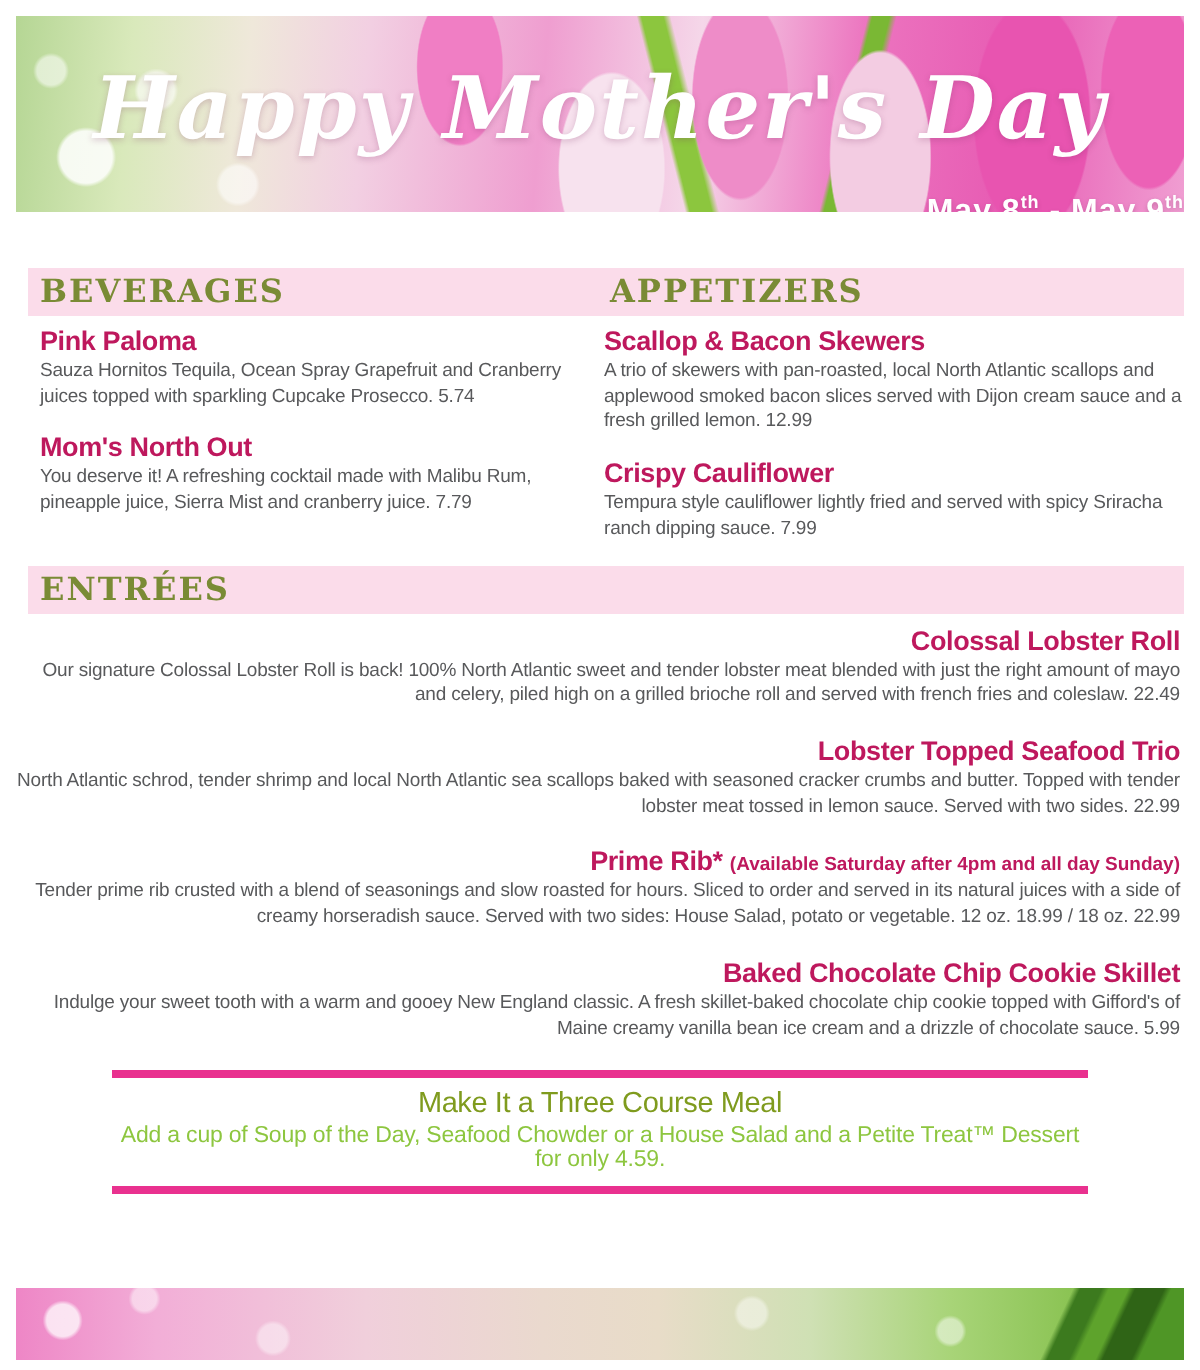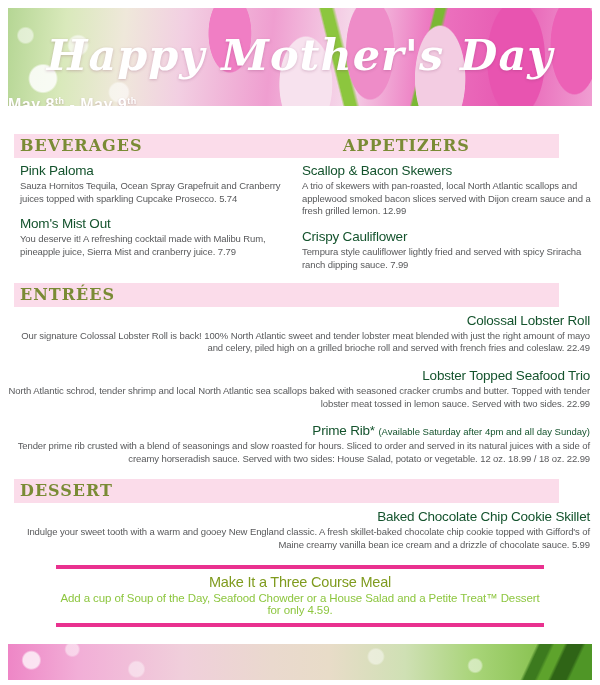--- a/index.html
+++ b/index.html
@@ -25,45 +25,44 @@
       linear-gradient(104deg, rgba(0,0,0,0) 70%, #7ab834 70.4% 71.8%, rgba(0,0,0,0) 72.4%),
       linear-gradient(95deg,#b5d694 0%,#d9e9bb 10%,#efe8da 20%,#f2cfe2 30%,#ef9ed0 45%,#f5d7e9 58%,#ec74bf 72%,#e75bb3 85%,#f09ed2 100%);
   }
   .banner-title{
     position:absolute;left:0;right:0;top:22px;text-align:center;
     font-family:"DejaVu Serif",serif;font-style:italic;font-weight:bold;
     font-size:43px;color:#ffffff;text-shadow:0 1px 3px rgba(120,40,90,.25);
     letter-spacing:1px;white-space:nowrap;
   }
   .banner-dates{
-    position:absolute;left:0;right:0;top:88px;text-align:left;
+    position:absolute;left:0;right:0;top:88px;text-align:right;
     color:#ffffff;font-weight:bold;font-size:16px;letter-spacing:.5px;
     text-shadow:0 1px 2px rgba(120,40,90,.3);
   }
   .banner-dates sup{font-size:9px;}
   
   .bar{
-    position:relative;margin:0 8px 0 14px;width:532px;height:24px;
+    position:relative;margin:0 8px 0 14px;width:578px;height:24px;
     background:#fbdcea;
-    padding-left:13px;
   }
   .bar-title{
     position:absolute;top:1px;left:6px;
     font-family:"DejaVu Serif",serif;font-weight:bold;font-size:16px;
     color:#7a8b35;letter-spacing:1px;line-height:22px;white-space:nowrap;
   }
-  .bar-title.right-col{left:291px;margin-left:38px;}
+  .bar-title.right-col{left:291px;}
   
   .columns{display:flex;margin:5px 8px 0 20px;gap:16px;}
   .col.left{width:266px;flex:0 0 266px;}
   .col.right{flex:1;}
   
   .item{margin-bottom:11px;}
   .item-title{
-    color:#14532d;font-weight:normal;font-size:13.5px;letter-spacing:-.2px;
+    color:#be185d;font-weight:bold;font-size:13.5px;letter-spacing:-.2px;
     margin-bottom:2px;white-space:nowrap;
   }
   .item-note{font-size:9.5px;letter-spacing:0;}
   .item-desc{color:#58595b;font-size:9.5px;line-height:1.34;letter-spacing:-.1px;}
   .entrees-items,.dessert-items{margin:6px 10px 0 4px;text-align:right;}
   .entrees-items .item{margin-bottom:13px;}
   .section-block .bar{margin-top:0;}
   
   .promo{
     margin:14px auto 0 auto;width:488px;
@@ -104,21 +103,21 @@
     <span class="bar-title right-col">APPETIZERS</span>
   </div>
 
   <div class="columns">
     <div class="col left">
       <div class="item">
         <div class="item-title">Pink Paloma</div>
         <div class="item-desc">Sauza Hornitos Tequila, Ocean Spray Grapefruit and Cranberry juices topped with sparkling Cupcake Prosecco.  5.74</div>
       </div>
       <div class="item">
-        <div class="item-title">Mom's Mist Out</div>
+        <div class="item-title">Mom's North Out</div>
         <div class="item-desc">You deserve it! A refreshing cocktail made with Malibu Rum, pineapple juice, Sierra Mist and cranberry juice.  7.79</div>
       </div>
     </div>
     <div class="col right">
       <div class="item">
         <div class="item-title">Scallop &amp; Bacon Skewers</div>
         <div class="item-desc">A trio of skewers with pan-roasted, local North Atlantic scallops and applewood smoked bacon slices served with Dijon cream sauce and a fresh grilled lemon.  12.99</div>
       </div>
       <div class="item">
         <div class="item-title">Crispy Cauliflower</div>
@@ -141,23 +140,20 @@
         <div class="item-desc">North Atlantic schrod, tender shrimp and local North Atlantic sea scallops baked with seasoned cracker crumbs and butter. Topped with tender lobster meat tossed in lemon sauce. Served with two sides.  22.99</div>
       </div>
       <div class="item">
         <div class="item-title"><span>Prime Rib*</span> <span class="item-note">(Available Saturday after 4pm and all day Sunday)</span></div>
         <div class="item-desc">Tender prime rib crusted with a blend of seasonings and slow roasted for hours. Sliced to order and served in its natural juices with a side of creamy horseradish sauce. Served with two sides: House Salad, potato or vegetable.  12 oz. 18.99 / 18 oz. 22.99</div>
       </div>
     </div>
   </div>
 
   <div class="section-block">
-    <div class="bar">
-      <span class="bar-title">DESSERT</span>
-    </div>
     <div class="dessert-items">
       <div class="item">
         <div class="item-title">Baked Chocolate Chip Cookie Skillet</div>
         <div class="item-desc">Indulge your sweet tooth with a warm and gooey New England classic. A fresh skillet-baked chocolate chip cookie topped with Gifford's of Maine creamy vanilla bean ice cream and a drizzle of chocolate sauce.  5.99</div>
       </div>
     </div>
   </div>
 
   <div class="promo">
     <div class="promo-title">Make It a Three Course Meal</div>

